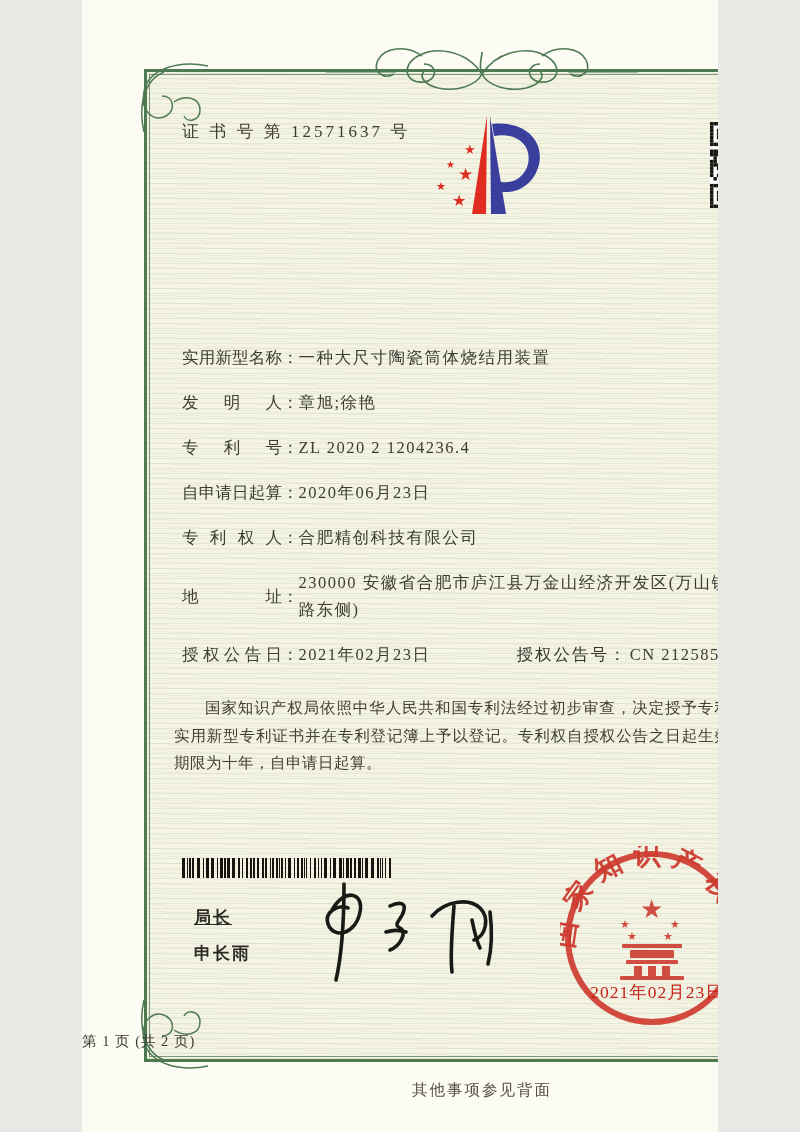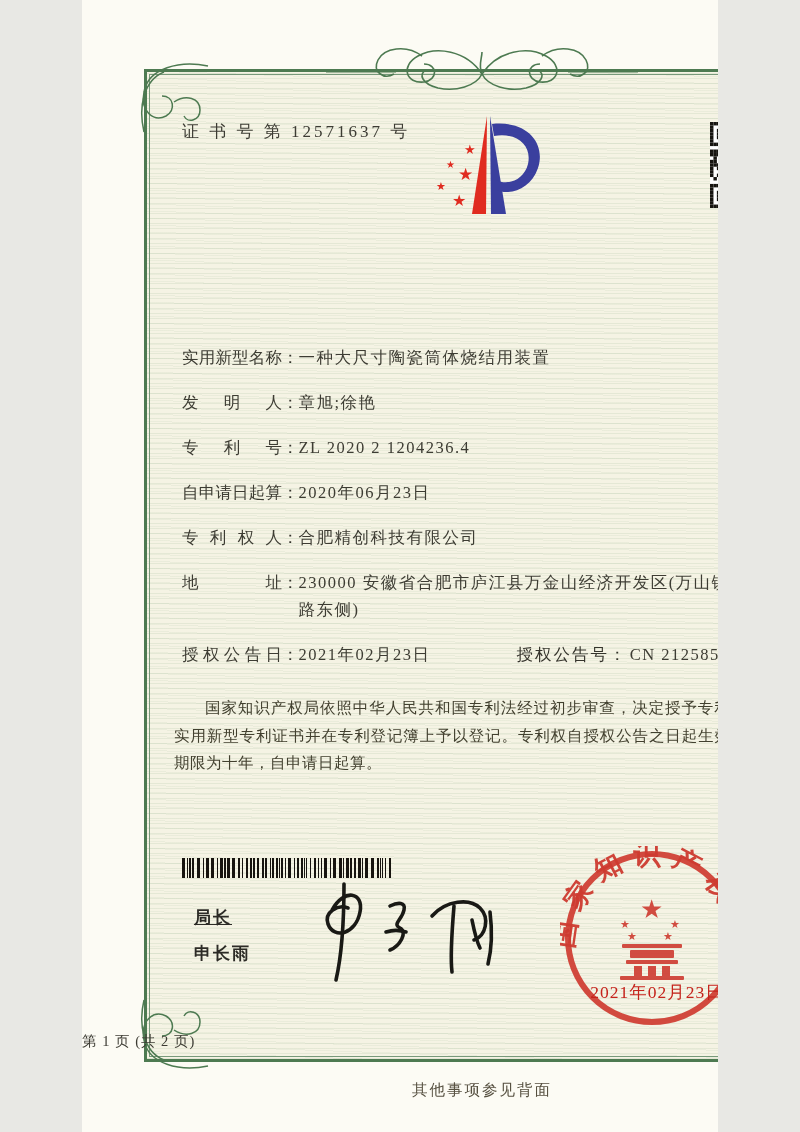--- a/index.html
+++ b/index.html
@@ -28,21 +28,21 @@
     position:absolute;left:100px;top:120px;font-size:17px;letter-spacing:3px;color:#3c3b33;
   }
   #logo{position:absolute;left:338px;top:110px;width:134px;height:108px;}
   #qr{position:absolute;left:628px;top:122px;width:86px;height:86px;background:#fff;}
   #title{
     position:absolute;left:0;top:243px;width:800px;text-align:center;
     font-size:37px;font-weight:bold;letter-spacing:9px;color:#26251f;
   }
   
   #fields{position:absolute;left:100px;top:344px;width:612px;font-size:16.5px;}
-  .field-row{display:flex;align-items:flex-start;margin-bottom:18px;line-height:27px;}
+  .field-row{display:flex;align-items:center;margin-bottom:18px;line-height:27px;}
   .field-label{
     display:inline-block;width:100px;flex:0 0 100px;
     text-align:justify;text-align-last:justify;color:#3d3c33;
   }
   .field-colon{flex:0 0 auto;}
   .field-value{letter-spacing:1.5px;color:#3d3c33;max-width:478px;}
   .second-pair{margin-left:86px;white-space:nowrap;}
   .second-label{letter-spacing:2px;}
   
   #body-text{

